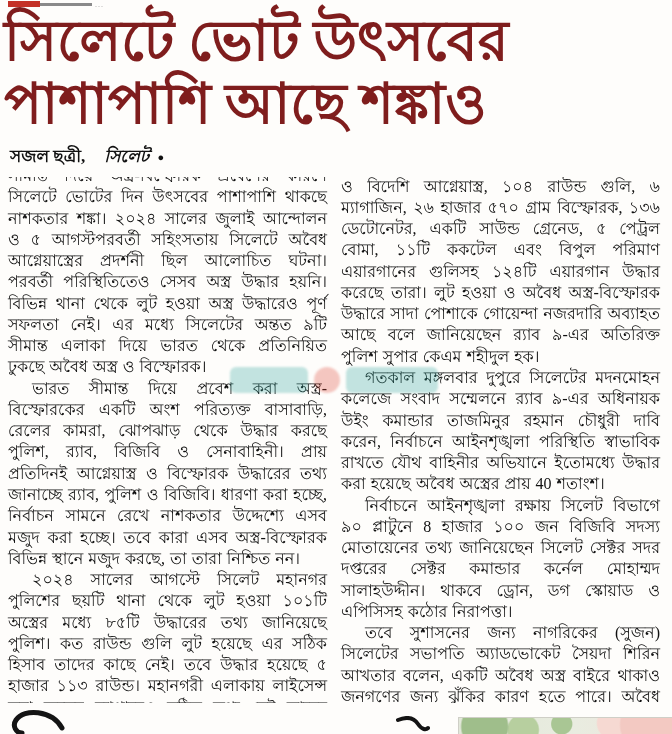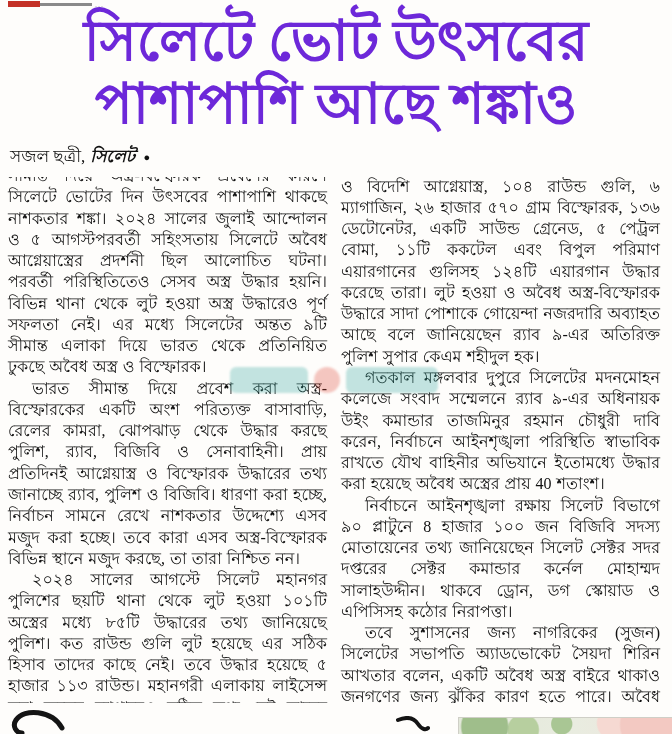--- a/index.html
+++ b/index.html
@@ -13,33 +13,32 @@
   }
   .top-rule-wrap{position:absolute;top:0;left:8px;height:10px;}
   .corner-red-mark{
     display:inline-block;width:32px;height:6px;background:#c43127;vertical-align:top;margin-top:1px;
   }
   .top-rule{display:inline-block;width:52px;height:3px;background:#8a8a8a;vertical-align:top;margin-top:3px;}
   .top-note{display:inline-block;font-size:8px;color:#9a9a9a;vertical-align:top;margin-left:3px;letter-spacing:1px;}
 
   .headline{
     margin:10px 4px 2px 4px;
-    text-align:center;
     font-weight:bold;
     font-size:56px;
     line-height:1.12;
     letter-spacing:0;
-    color:#6d28d9;
+    color:#7f1d1d;
   }
   .byline{
     margin:8px 0 6px 10px;
     font-size:17px;
   }
-  .byline .reporter{font-weight:normal;margin-top:32px;}
-  .byline .location{font-style:italic;font-weight:bold;margin-left:5px;}
+  .byline .reporter{font-weight:bold;margin-top:32px;}
+  .byline .location{font-style:italic;font-weight:bold;margin-left:19px;}
   .byline .bullet{font-size:11px;vertical-align:1px;margin-left:4px;color:#111;}
 
   .columns{
     display:flex;
     gap:14px;
     padding:2px 12px 0 8px;
     height:524px;
     overflow:hidden;
     align-items:center;
   }

